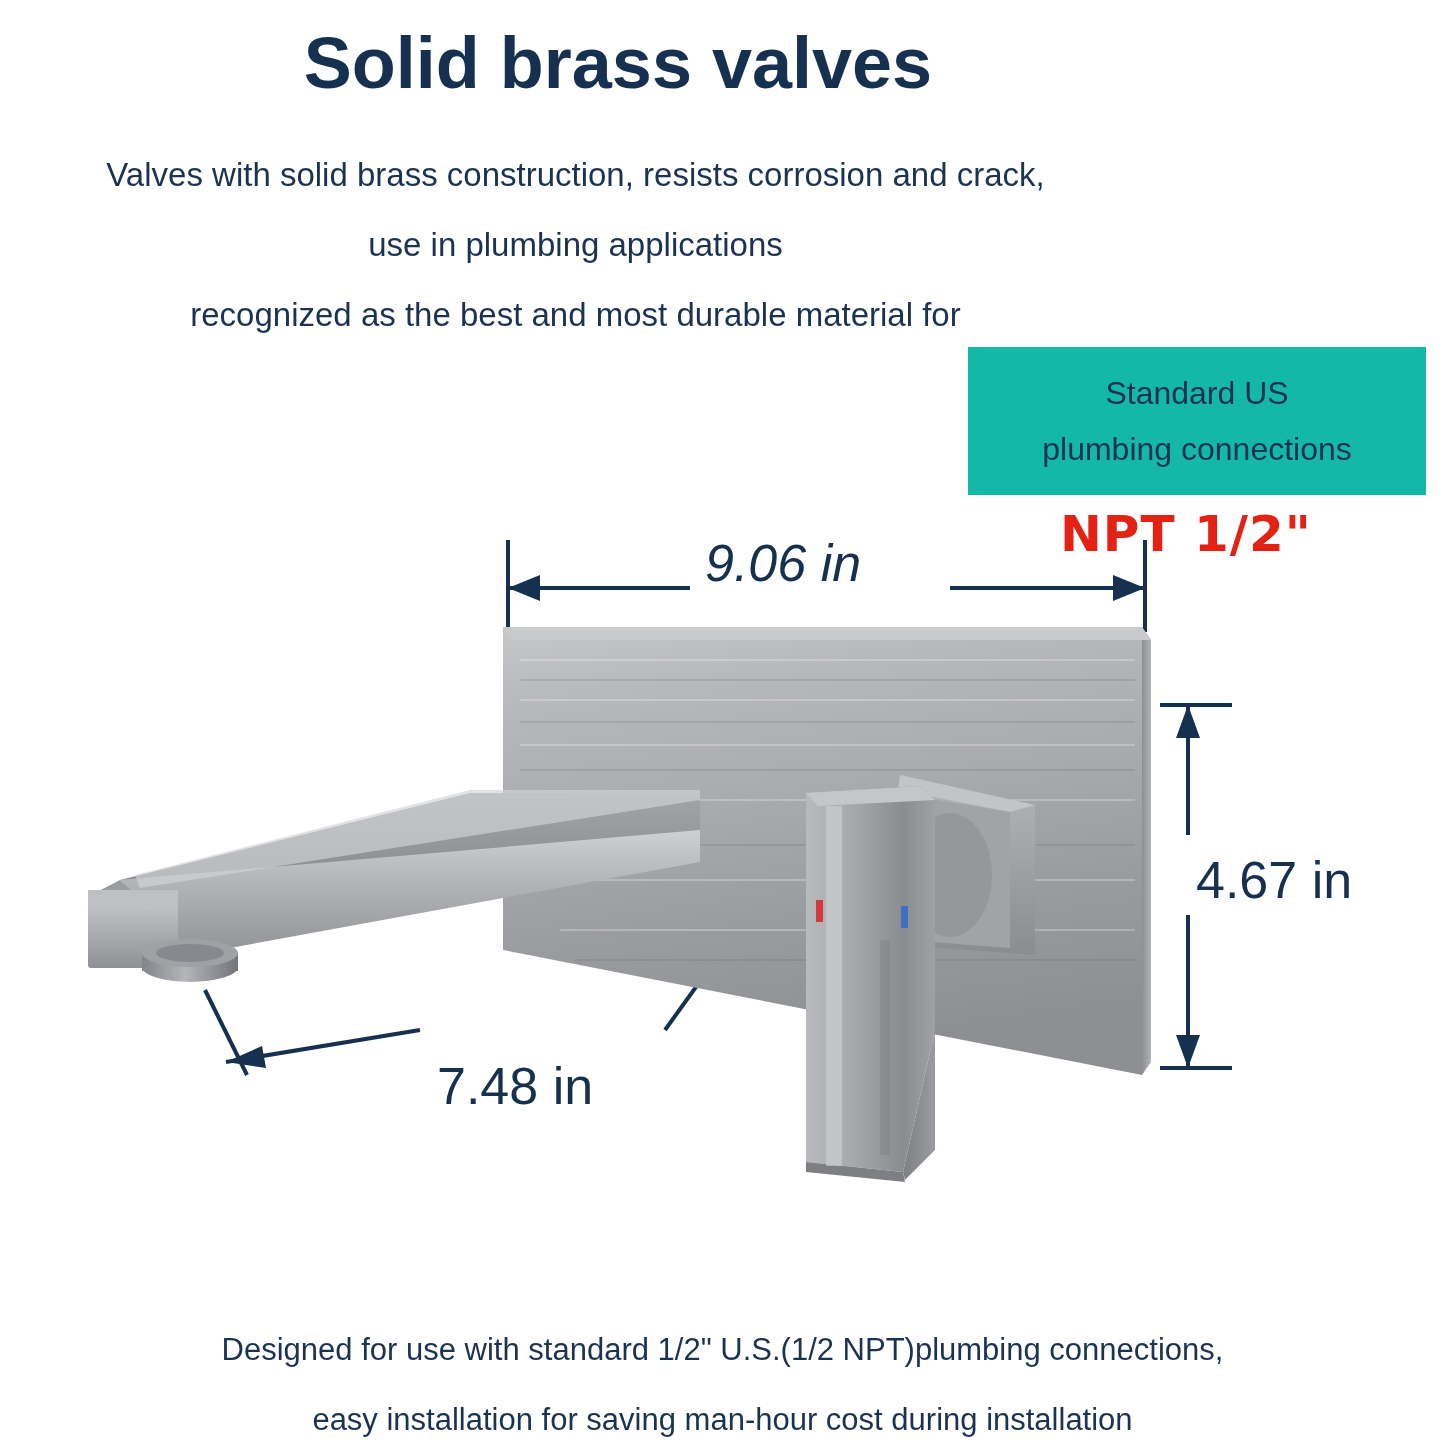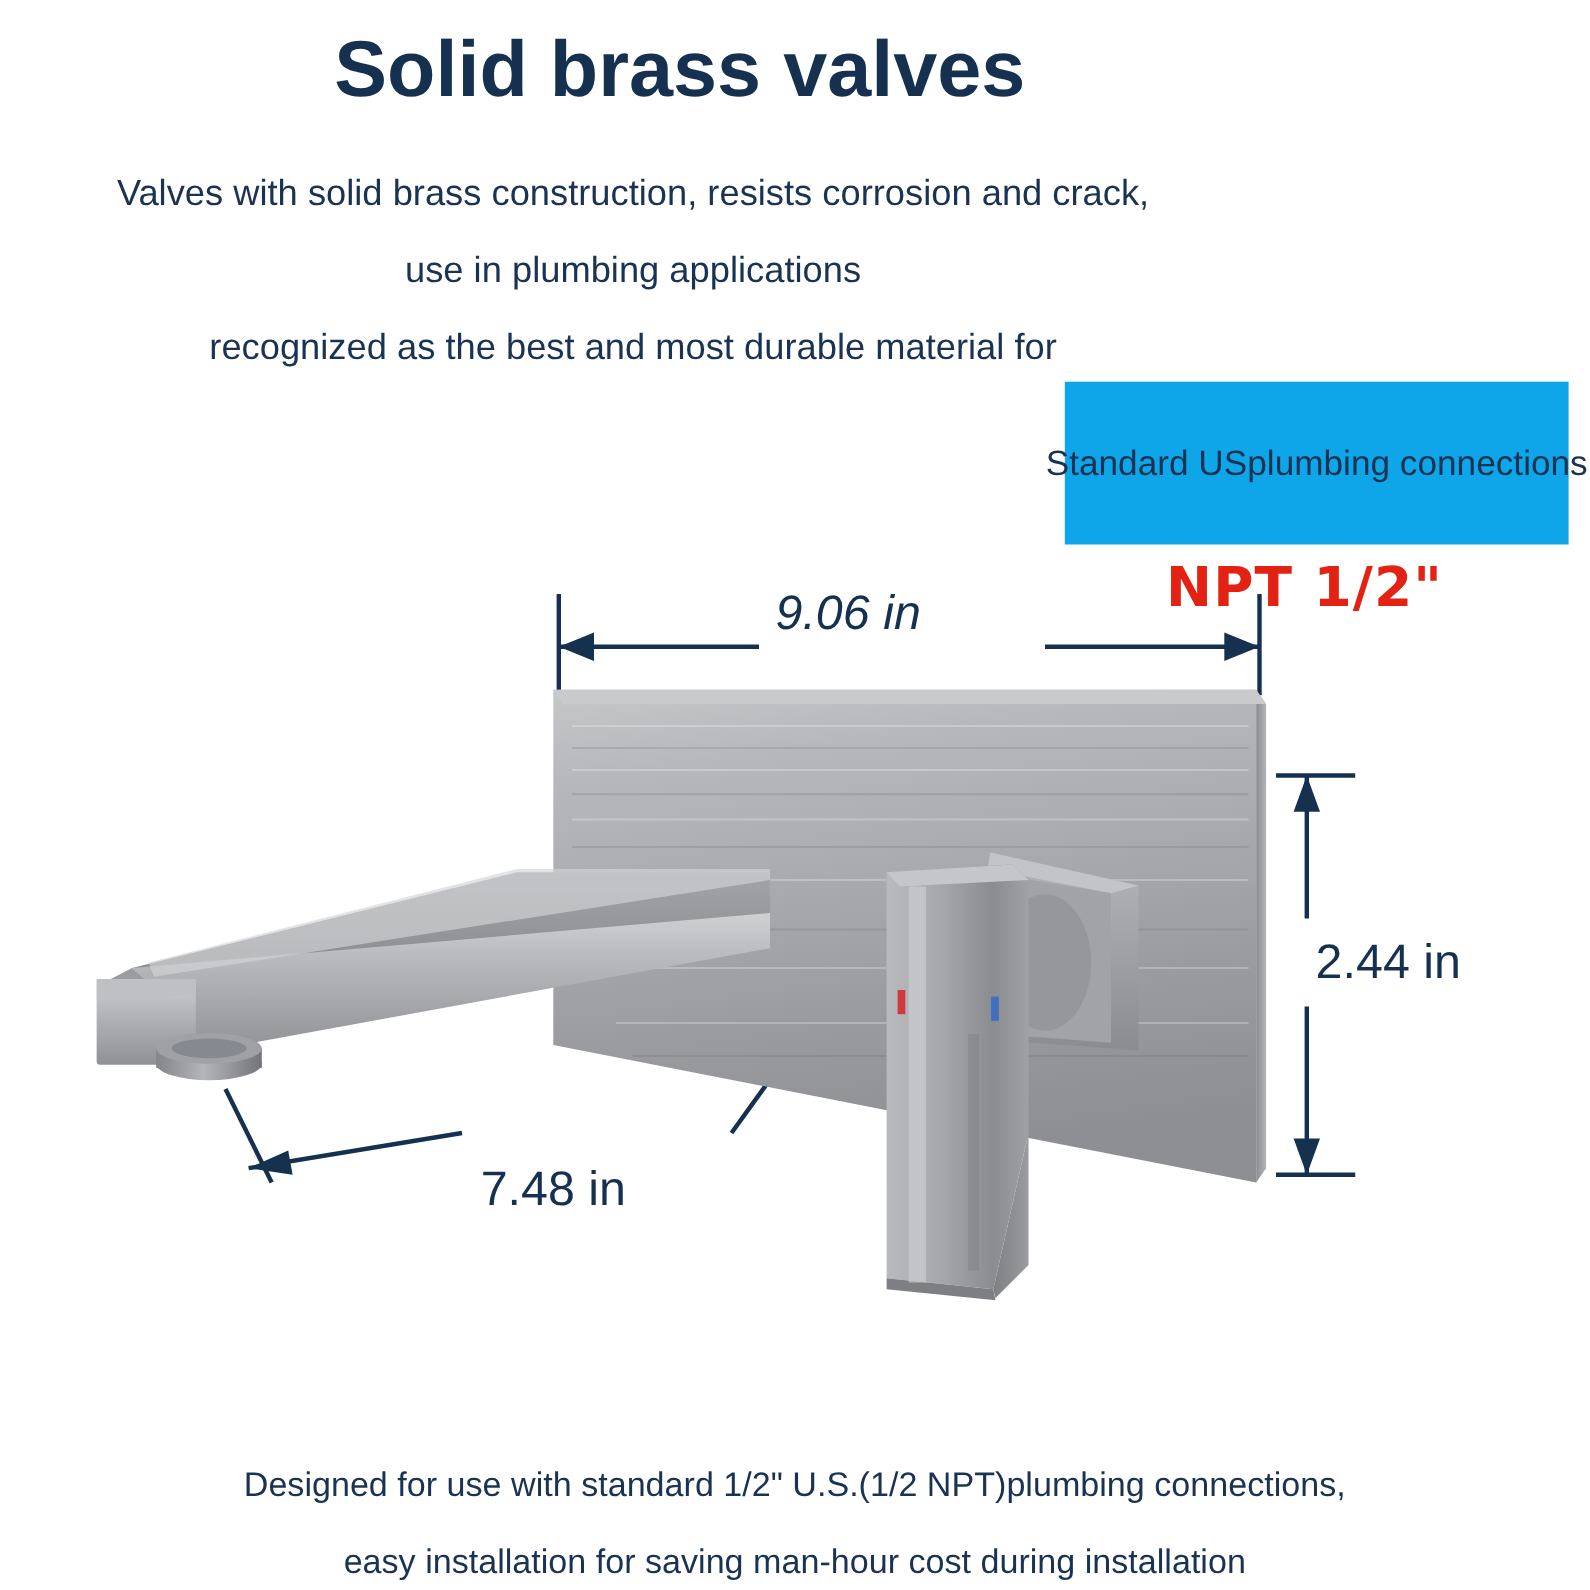--- a/index.html
+++ b/index.html
@@ -44,23 +44,23 @@
   }
   .subtitle div { white-space: nowrap; }
 
   
   .std-box {
     position: absolute;
     left: 968px;
     top: 347px;
     width: 458px;
     height: 148px;
-    background: #0ea5e9;
+    background: #14b8a6;
     display: flex;
-    flex-direction: row;
+    flex-direction: column;
     align-items: center;
     justify-content: center;
   }
   .std-box div {
     font-size: 32px;
     line-height: 56px;
     color: #1b3352;
     white-space: nowrap;
   }
   .npt {
@@ -70,21 +70,21 @@
     font-size: 50px;
     font-weight: bold;
     color: #e32213;
     font-family: "DejaVu Sans", sans-serif;
     letter-spacing: 1px;
   }
 
   
   .dim {
     position: absolute;
-    font-size: 44px;
+    font-size: 52px;
     color: #15314f;
     font-family: "Liberation Sans", sans-serif;
     white-space: nowrap;
     text-align: center;
   }
   .dim-top { left: 705px; top: 533px; font-style: italic; }
   .dim-right { left: 1196px; top: 850px; }
   .dim-bottom { left: 437px; top: 1008px; margin-top: 48px; }
 
   
@@ -124,21 +124,21 @@
   </div>
 
   <div class="std-box">
     <div>Standard US</div>
     <div>plumbing connections</div>
   </div>
 
   <div class="npt">NPT 1/2"</div>
 
   <div class="dim dim-top">9.06 in</div>
-  <div class="dim dim-right">2.44 in</div>
+  <div class="dim dim-right">4.67 in</div>
   <div class="dim dim-bottom">7.48 in</div>
 
   <svg class="art" viewBox="0 0 1445 1445">
     <defs>
       <linearGradient id="plateGrad" x1="0" y1="0" x2="0.2" y2="1">
         <stop offset="0%" stop-color="#c6c7c9"></stop>
         <stop offset="18%" stop-color="#b7b8bb"></stop>
         <stop offset="45%" stop-color="#a9aaad"></stop>
         <stop offset="70%" stop-color="#9b9ca0"></stop>
         <stop offset="100%" stop-color="#8e8f93"></stop>

